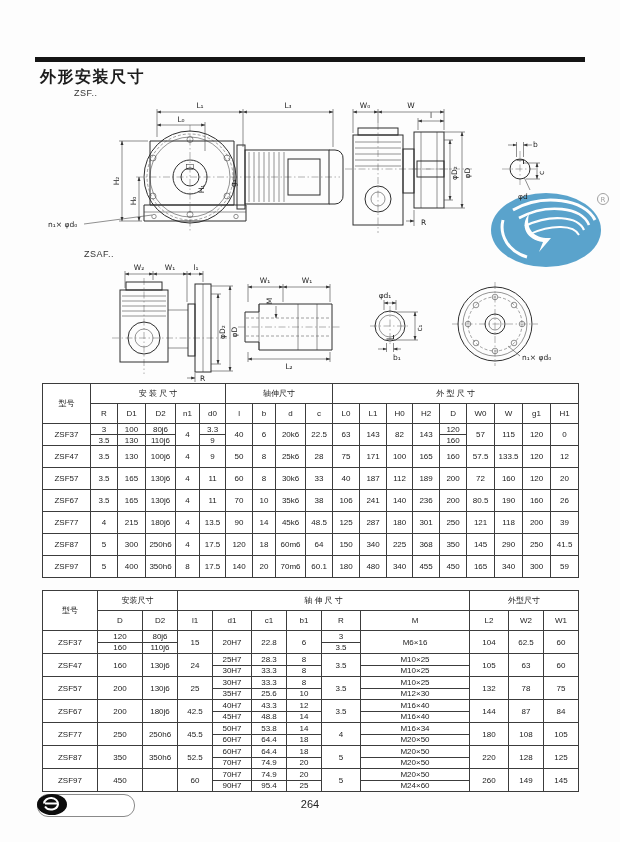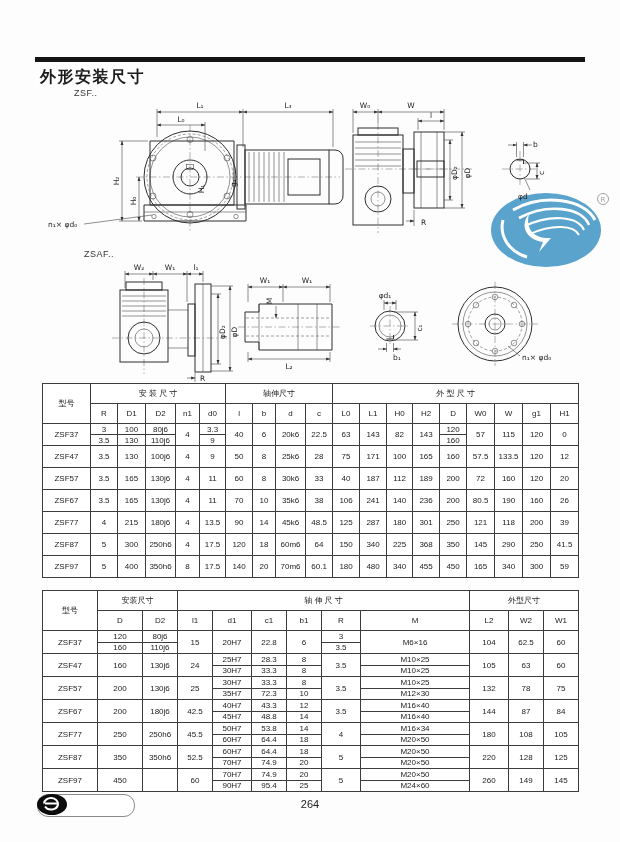--- a/index.html
+++ b/index.html
@@ -597,21 +597,21 @@
           <td>33.3</td>
           <td>8</td>
           <td rowspan="2">3.5</td>
           <td>M10×25</td>
           <td rowspan="2">132</td>
           <td rowspan="2">78</td>
           <td rowspan="2">75</td>
         </tr>
         <tr>
           <td>35H7</td>
-          <td>72.3</td>
+          <td>25.6</td>
           <td>10</td>
           <td>M12×30</td>
         </tr>
         <tr>
           <td rowspan="2">ZSF67</td>
           <td rowspan="2">200</td>
           <td rowspan="2">180j6</td>
           <td rowspan="2">42.5</td>
           <td>40H7</td>
           <td>43.3</td>

